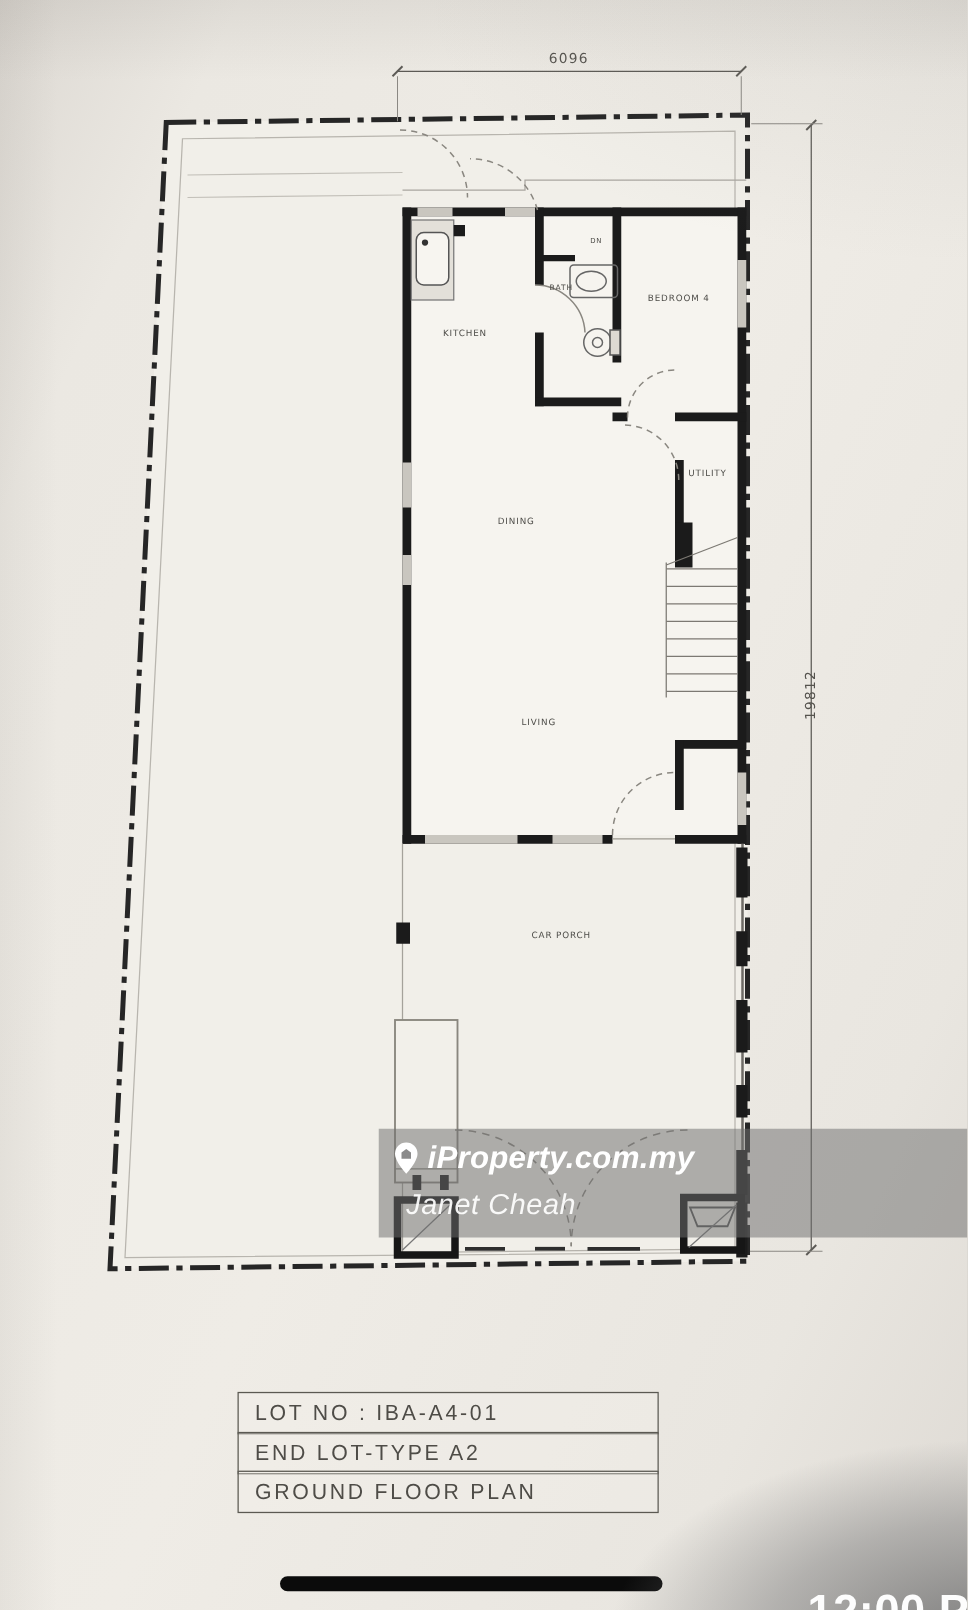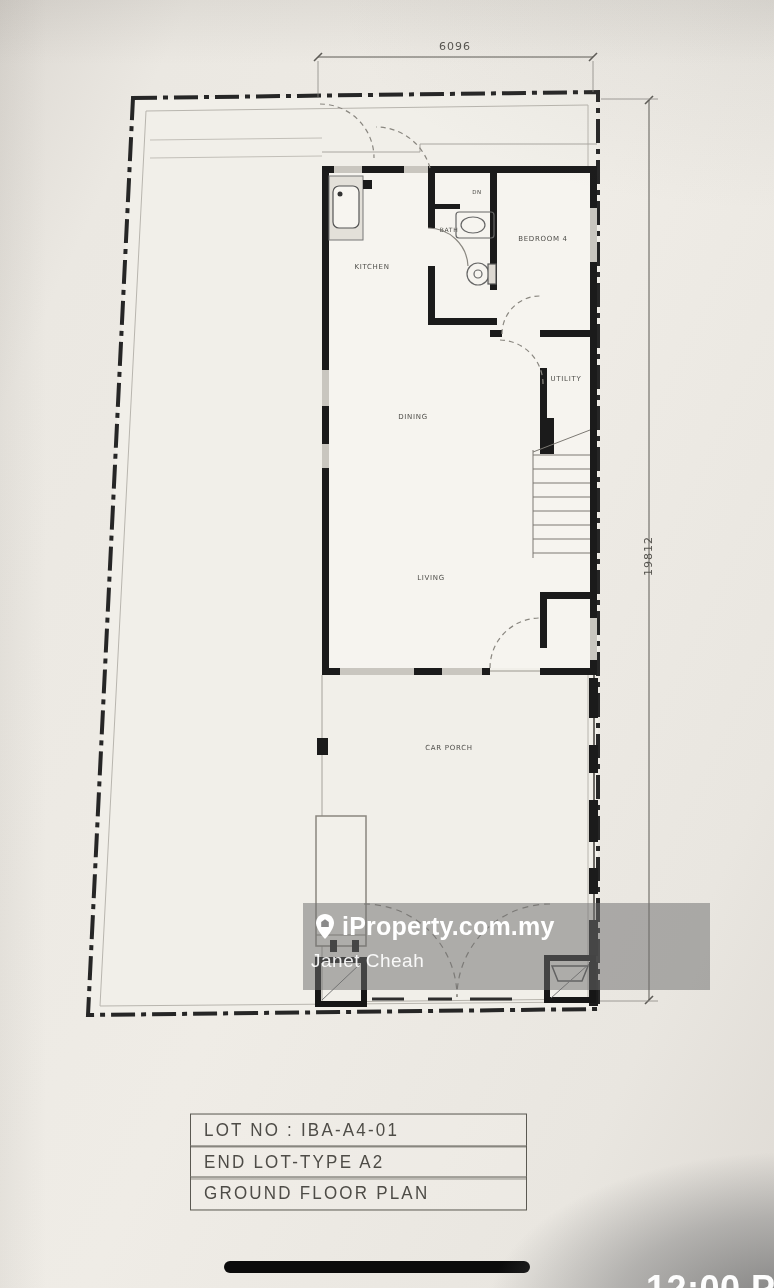--- a/index.html
+++ b/index.html
@@ -14,26 +14,26 @@
       linear-gradient(180deg,rgba(110,105,98,.10),rgba(0,0,0,0) 5%),
       linear-gradient(90deg,rgba(110,105,98,.08),rgba(0,0,0,0) 6%),
       radial-gradient(620px 300px at 100% 0%,rgba(130,128,124,.12),rgba(0,0,0,0) 70%);
   }
   svg text{font-family:"DejaVu Sans",sans-serif;}
   .roomlbl{fill:#4e4d49;letter-spacing:.7px;}
   .dimtxt{fill:#55534e;letter-spacing:1px;}
 
   
   .wm{
-    position:absolute;left:303px;top:903px;width:407px;height:87px;z-index:6;
-    background:rgba(112,112,112,.52);color:#fff;
+    position:absolute;left:303px;top:903px;width:471px;height:87px;z-index:6;
+    background:rgba(112,112,112,.52);color:#fff;font-style:italic;
   }
   .wm-brand{position:absolute;left:12px;top:9px;display:flex;align-items:center;gap:7px;}
   .wm-brand .txt{font-size:25px;font-weight:700;letter-spacing:.2px;font-family:"Liberation Sans",sans-serif;}
-  .wm-agent{position:absolute;left:8px;top:47px;font-size:19px;font-weight:400;
+  .wm-agent{position:absolute;left:22px;top:47px;font-size:23px;font-weight:400;
     color:rgba(255,255,255,.92);font-family:"Liberation Sans",sans-serif;letter-spacing:.5px;}
 
   
   .tblock{position:absolute;left:190px;top:1114px;width:337px;z-index:4;}
   .tblock .row{
     box-sizing:border-box;height:33px;border:1.5px solid #5b5952;margin-top:-1.5px;
     display:flex;align-items:center;padding-left:13px;
     font-family:"Liberation Sans",sans-serif;font-size:17px;letter-spacing:2.2px;
     color:#4e4c47;transform:scaleY(1.03);background:rgba(244,242,236,.35);
   }

